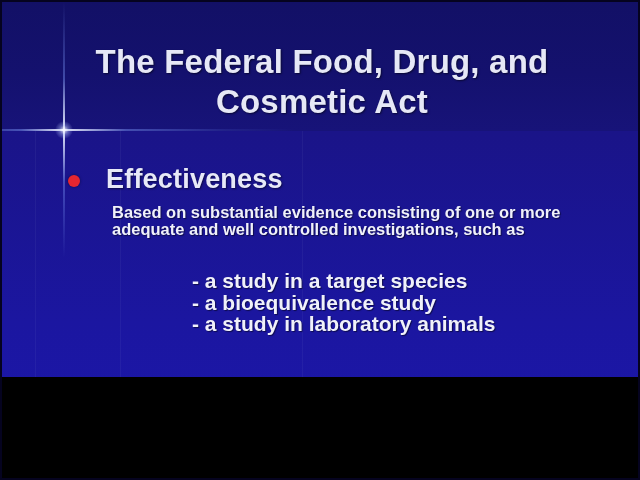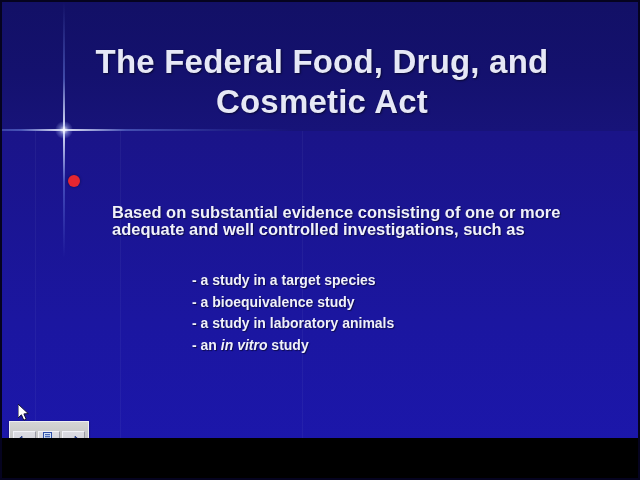--- a/index.html
+++ b/index.html
@@ -19,21 +19,21 @@
     overflow: hidden;
     background: #000;
   }
 
   
   #slide-canvas {
     position: absolute;
     left: 2px;
     top: 2px;
     width: 636px;
-    height: 436px;
+    height: 375px;
     overflow: hidden;
     background: #16137a;
   }
 
   
   .bg-top {
     position: absolute;
     left: 0; top: 0;
     width: 100%;
     height: 129px;
@@ -166,21 +166,21 @@
   }
 
   #sub-list {
     position: absolute;
     left: 190px;
     top: 104px;
     list-style: none;
     margin: 0;
     padding: 0;
     color: #f0f1fa;
-    font-size: 14px;
+    font-size: 21px;
     font-weight: bold;
     line-height: 21px;
     text-shadow: 1px 1px 1px rgba(0,0,0,0.5);
   }
   #sub-list li {
     white-space: nowrap;
     margin: 0 0 0.5px 0;
   }
   #sub-list li .em { font-style: italic; }
 
@@ -276,40 +276,37 @@
       <div class="ray-h"></div>
       <div class="core"></div>
     </div>
 
     <div id="slide-title">The Federal Food, Drug, and Cosmetic Act</div>
 
     <div id="body-block">
 
       <div class="bullet-row">
         <div id="bullet-dot"></div>
+        <div id="heading-text">Effectiveness</div>
       </div>
 
       <div id="paragraph">Based on substantial evidence consisting of one or more adequate and well controlled investigations, such as</div>
 
       <ul id="sub-list">
         <li>
           <span>-</span>
           <span>a study in a target species</span>
         </li>
         <li>
           <span>-</span>
           <span>a bioequivalence study</span>
         </li>
         <li>
           <span>-</span>
           <span>a study in laboratory animals</span>
-        </li>
-        <li>
-          <span>-</span>
-          <span>an </span><span class="em">in vitro</span><span> study</span>
         </li>
       </ul>
 
     </div>
 
     <div id="mouse-cursor">
       <svg width="12" height="18" viewBox="0 0 12 18">
         <polygon points="0,0 0,14 3.4,10.8 5.8,16.2 8.2,15.1 5.9,9.9 10.3,9.6" fill="#ffffff" stroke="#111133" stroke-width="1"></polygon>
       </svg>
     </div>

